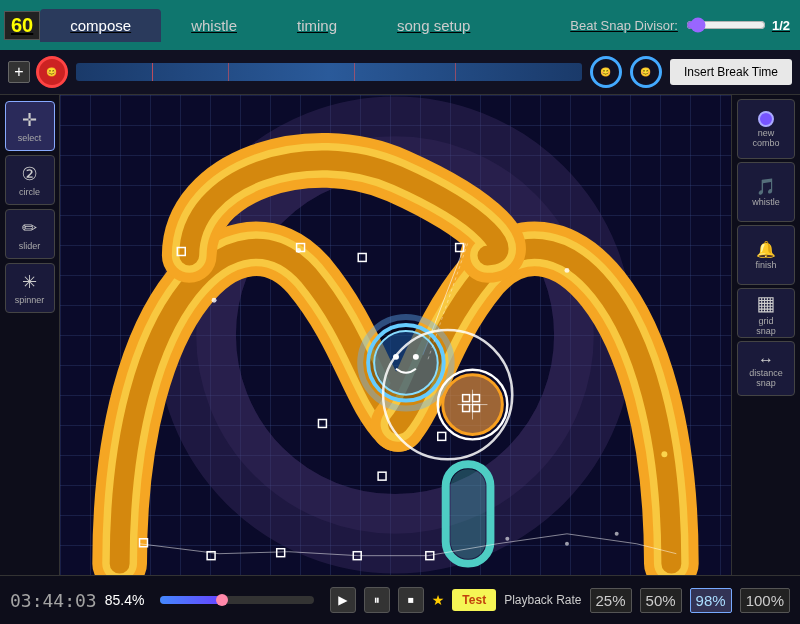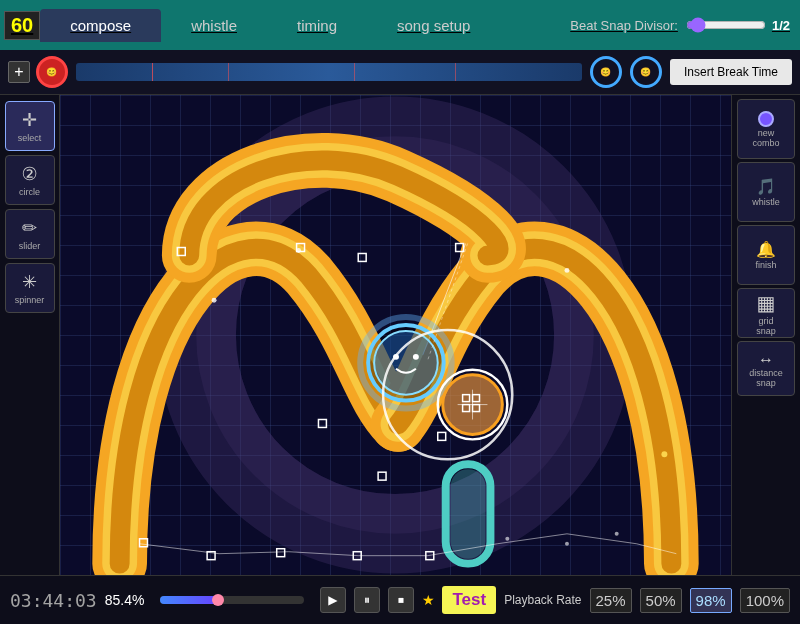--- a/index.html
+++ b/index.html
@@ -229,25 +229,25 @@
       background: #333;
       border: 1px solid #555;
       color: #fff;
       cursor: pointer;
       display: flex; align-items: center; justify-content: center;
       font-size: 12px;
       border-radius: 3px;
     }
     #test-btn {
       background: #f5f555;
-      color: #a21caf;
+      color: #c2410c;
       padding: 4px 10px;
       border: none;
       border-radius: 3px;
-      font-size: 17px;
+      font-size: 12px;
       cursor: pointer;
       font-weight: bold;
     }
     #playback-rate-label { color: #ccc; font-size: 12px; }
     .rate-btn {
       padding: 3px 5px;
       background: #222;
       border: 1px solid #555;
       color: #ccc;
       font-size: 15px;

